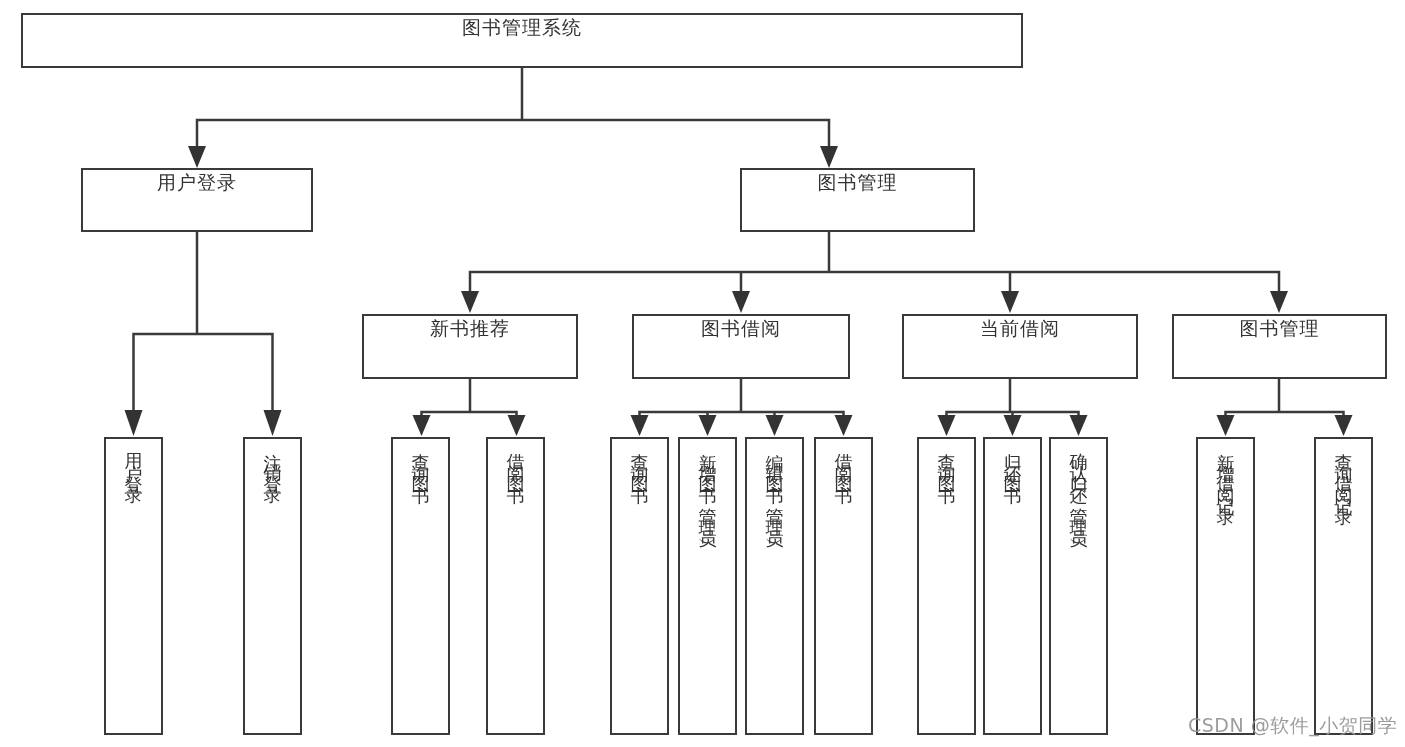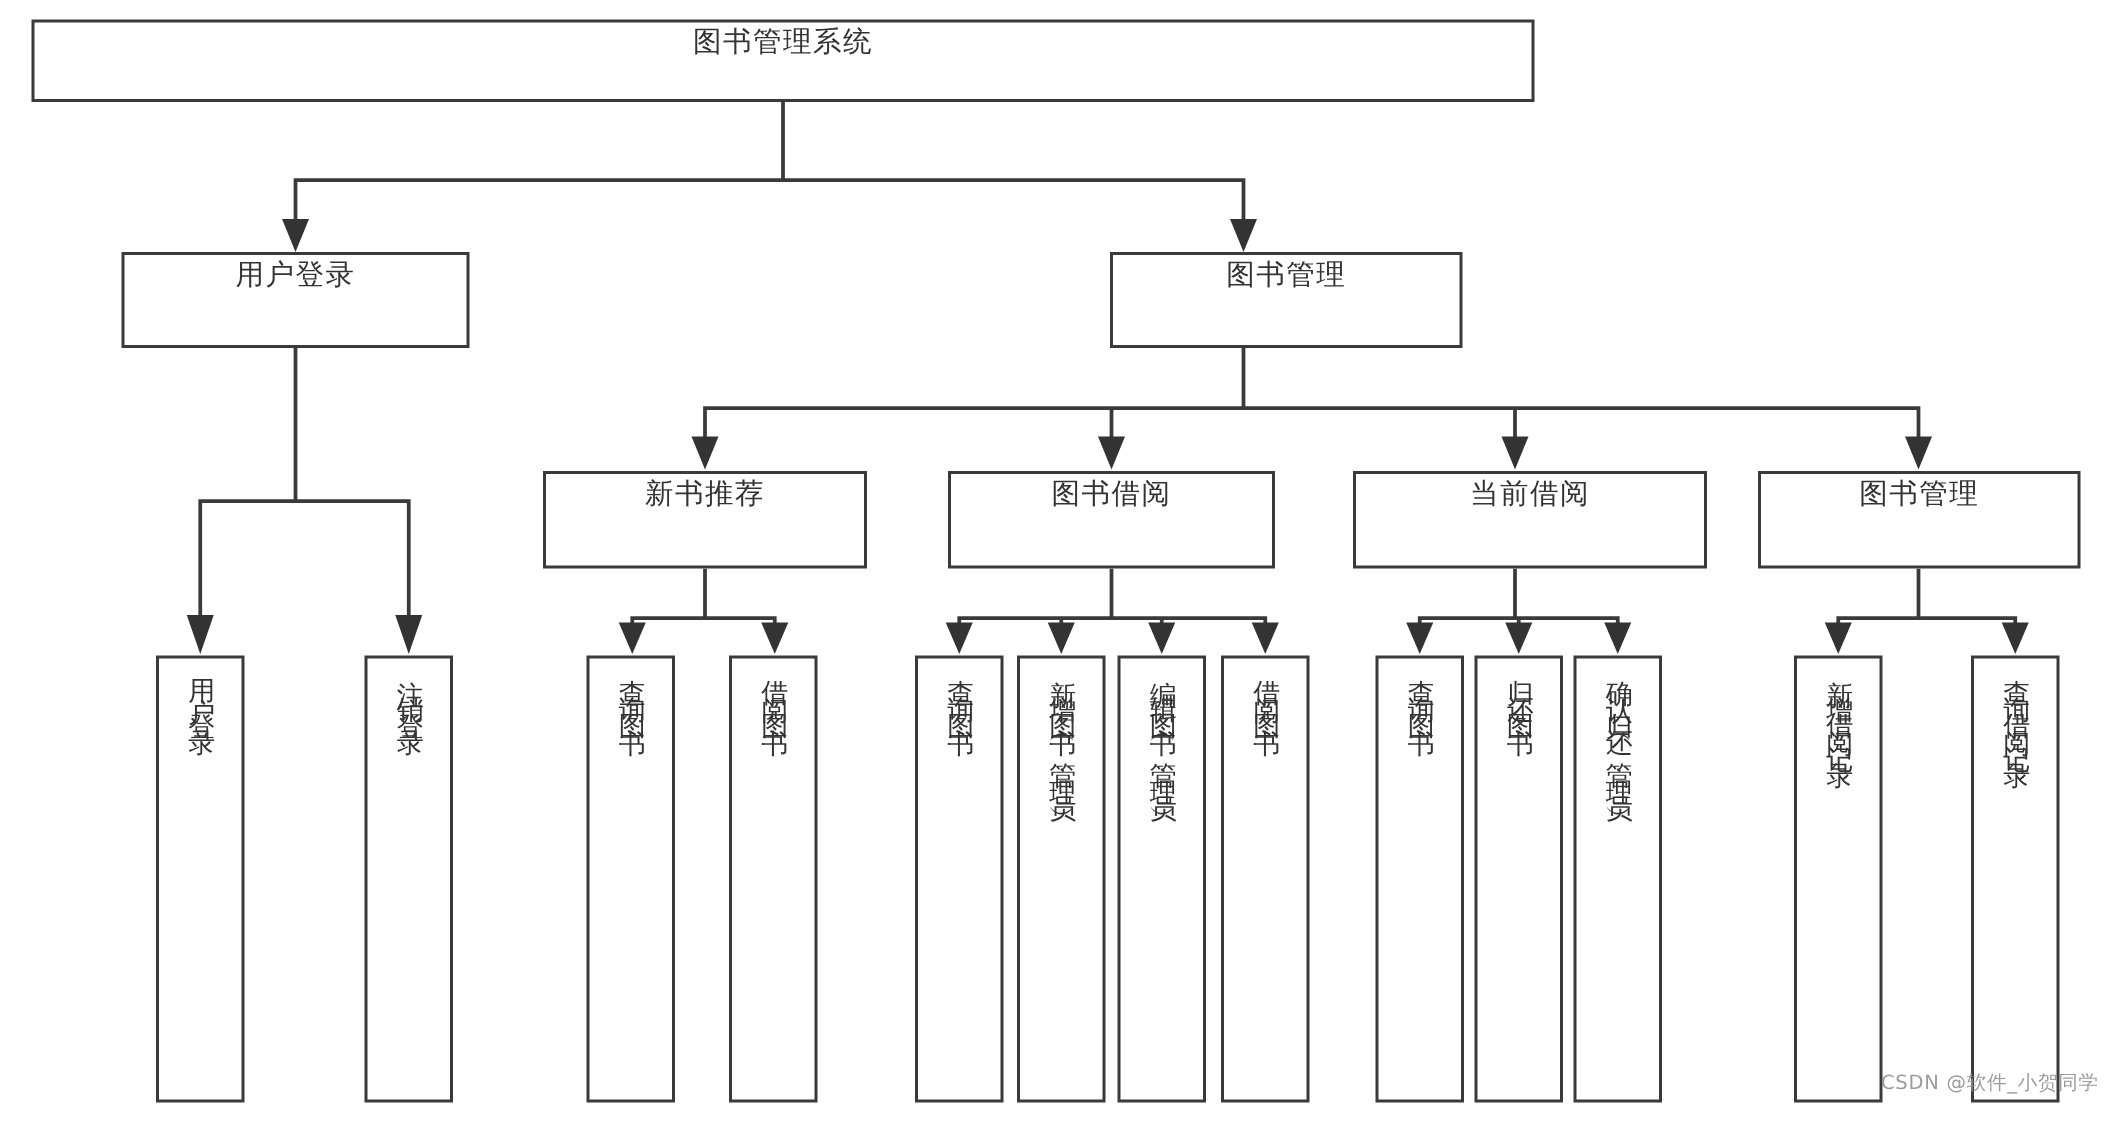--- a/index.html
+++ b/index.html
@@ -26,21 +26,21 @@
   #n-new-book{left:362px;width:216px;}
   #n-borrow{left:632px;width:218px;}
   #n-current{left:902px;width:236px;}
   #n-record{left:1172px;width:215px;}
   #lf-a1{left:104px;} #lf-a2{left:243px;}
   #lf-b1{left:391px;} #lf-b2{left:486px;}
   #lf-c1{left:610px;} #lf-c2{left:678px;} #lf-c3{left:745px;} #lf-c4{left:814px;}
   #lf-d1{left:917px;} #lf-d2{left:983px;} #lf-d3{left:1049px;}
   #lf-e1{left:1196px;} #lf-e2{left:1314px;}
   #watermark{
-    position:absolute;left:1254px;top:713px;font-size:13px;letter-spacing:0.5px;
+    position:absolute;left:1188px;top:713px;font-size:19px;letter-spacing:0.5px;
     color:rgba(148,148,148,0.92);z-index:5;white-space:nowrap;
   }
 </style>
 </head>
 <body>
 
 <div id="canvas">
 
   <svg id="wires" viewBox="0 0 1405 747" xmlns="http://www.w3.org/2000/svg">
     <g stroke="#3a3a3a" stroke-width="2.5" fill="none">

